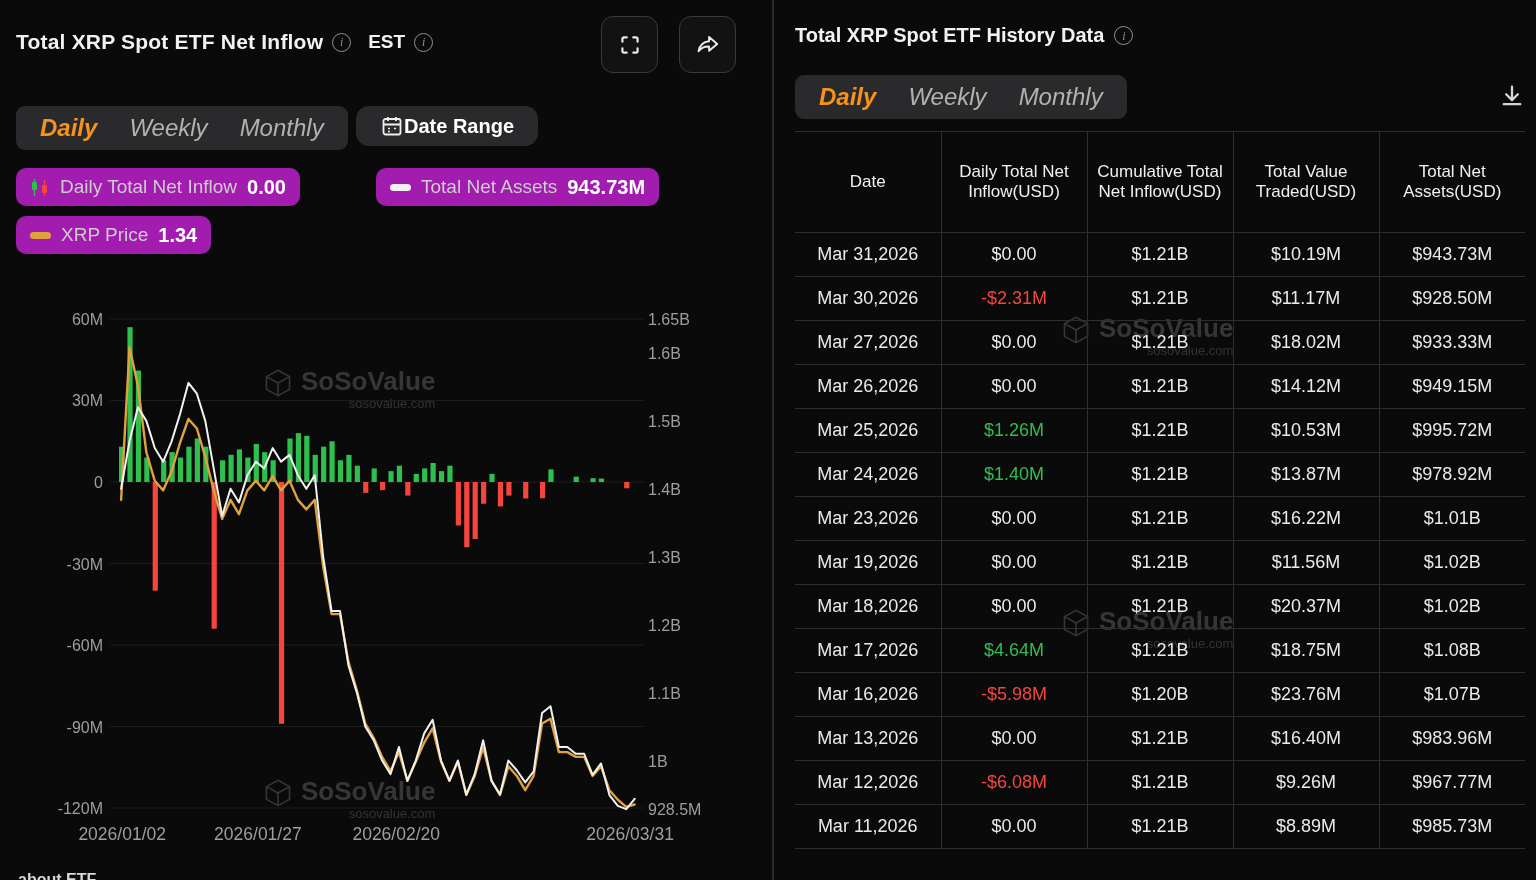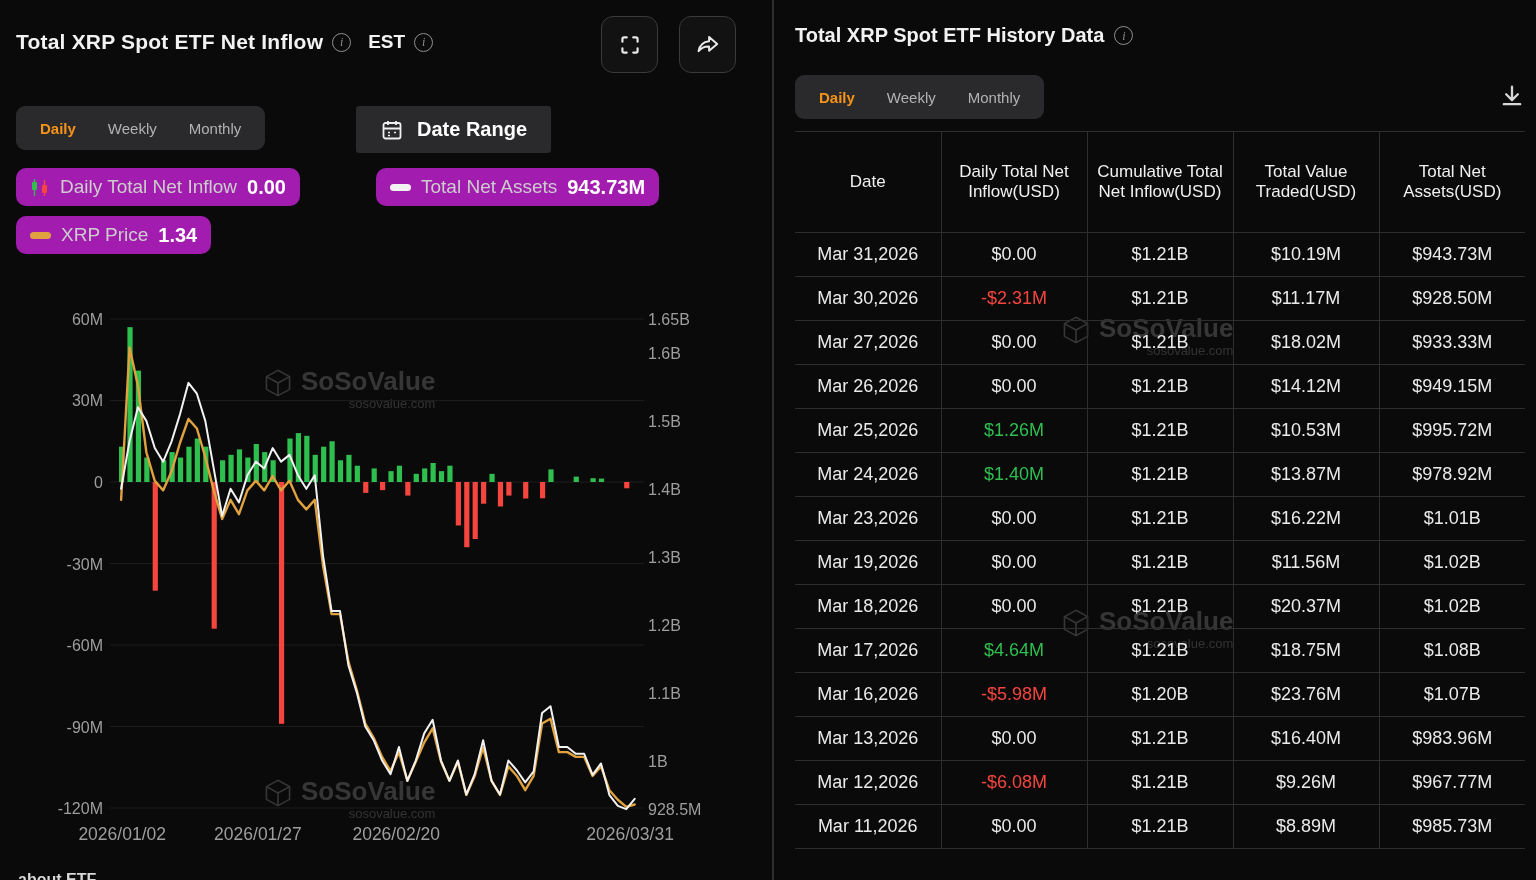--- a/index.html
+++ b/index.html
@@ -19,26 +19,26 @@
   .info-icon::before { content:"i"; color:#8f8f8f; font-size:12px; font-style:italic;
                font-family:"Liberation Serif", serif; line-height:1; }
   .icon-btn { position:absolute; top:16px; width:57px; height:57px; border-radius:12px;
               border:1px solid #3a3a3a; background:#121212; display:flex; align-items:center;
               justify-content:center; cursor:pointer; }
   .btn-fullscreen { left:601px; } .btn-share { left:679px; }
 
   
   .tabs { display:inline-flex; align-items:center; background:#2a2a2c; border-radius:9px;
           height:44px; padding:0 8px; }
-  .tab { padding:0 16px; font-size:15px; color:#b2b2b2; cursor:pointer; white-space:nowrap; }
+  .tab { padding:0 16px; font-size:24px; color:#b2b2b2; cursor:pointer; white-space:nowrap;font-style:italic; }
   .tab.active { color:#f7931a; font-weight:700; }
   .left-tabs { position:absolute; left:16px; top:106px; }
-  .date-range { position:absolute; left:356px; top:106px; height:47px; background:#2a2a2c;
-                border:none; border-radius:3px; color:#fff; font-size:20px; font-weight:700;
-                display:flex; align-items:center; gap:13px; padding:0 24px; cursor:pointer;
+  .date-range { position:absolute; left:356px; top:106px; height:40px; background:#2a2a2c;
+                border:none; border-radius:13px; color:#fff; font-size:20px; font-weight:700;
+                display:flex; align-items:center; padding:0 24px; cursor:pointer;
                 font-family:"Liberation Sans", sans-serif; }
 
   
   .legend-badge { position:absolute; display:inline-flex; align-items:center; gap:10px;
                   background:#a21caf; border-radius:10px; height:38px; padding:0 14px; }
   .legend-label { font-size:19px; color:#cdcdcd; white-space:nowrap; }
   .legend-value { font-size:20px; font-weight:700; color:#fff; }
   .dash-icon { width:21px; height:7px; border-radius:4px; }
 
   

